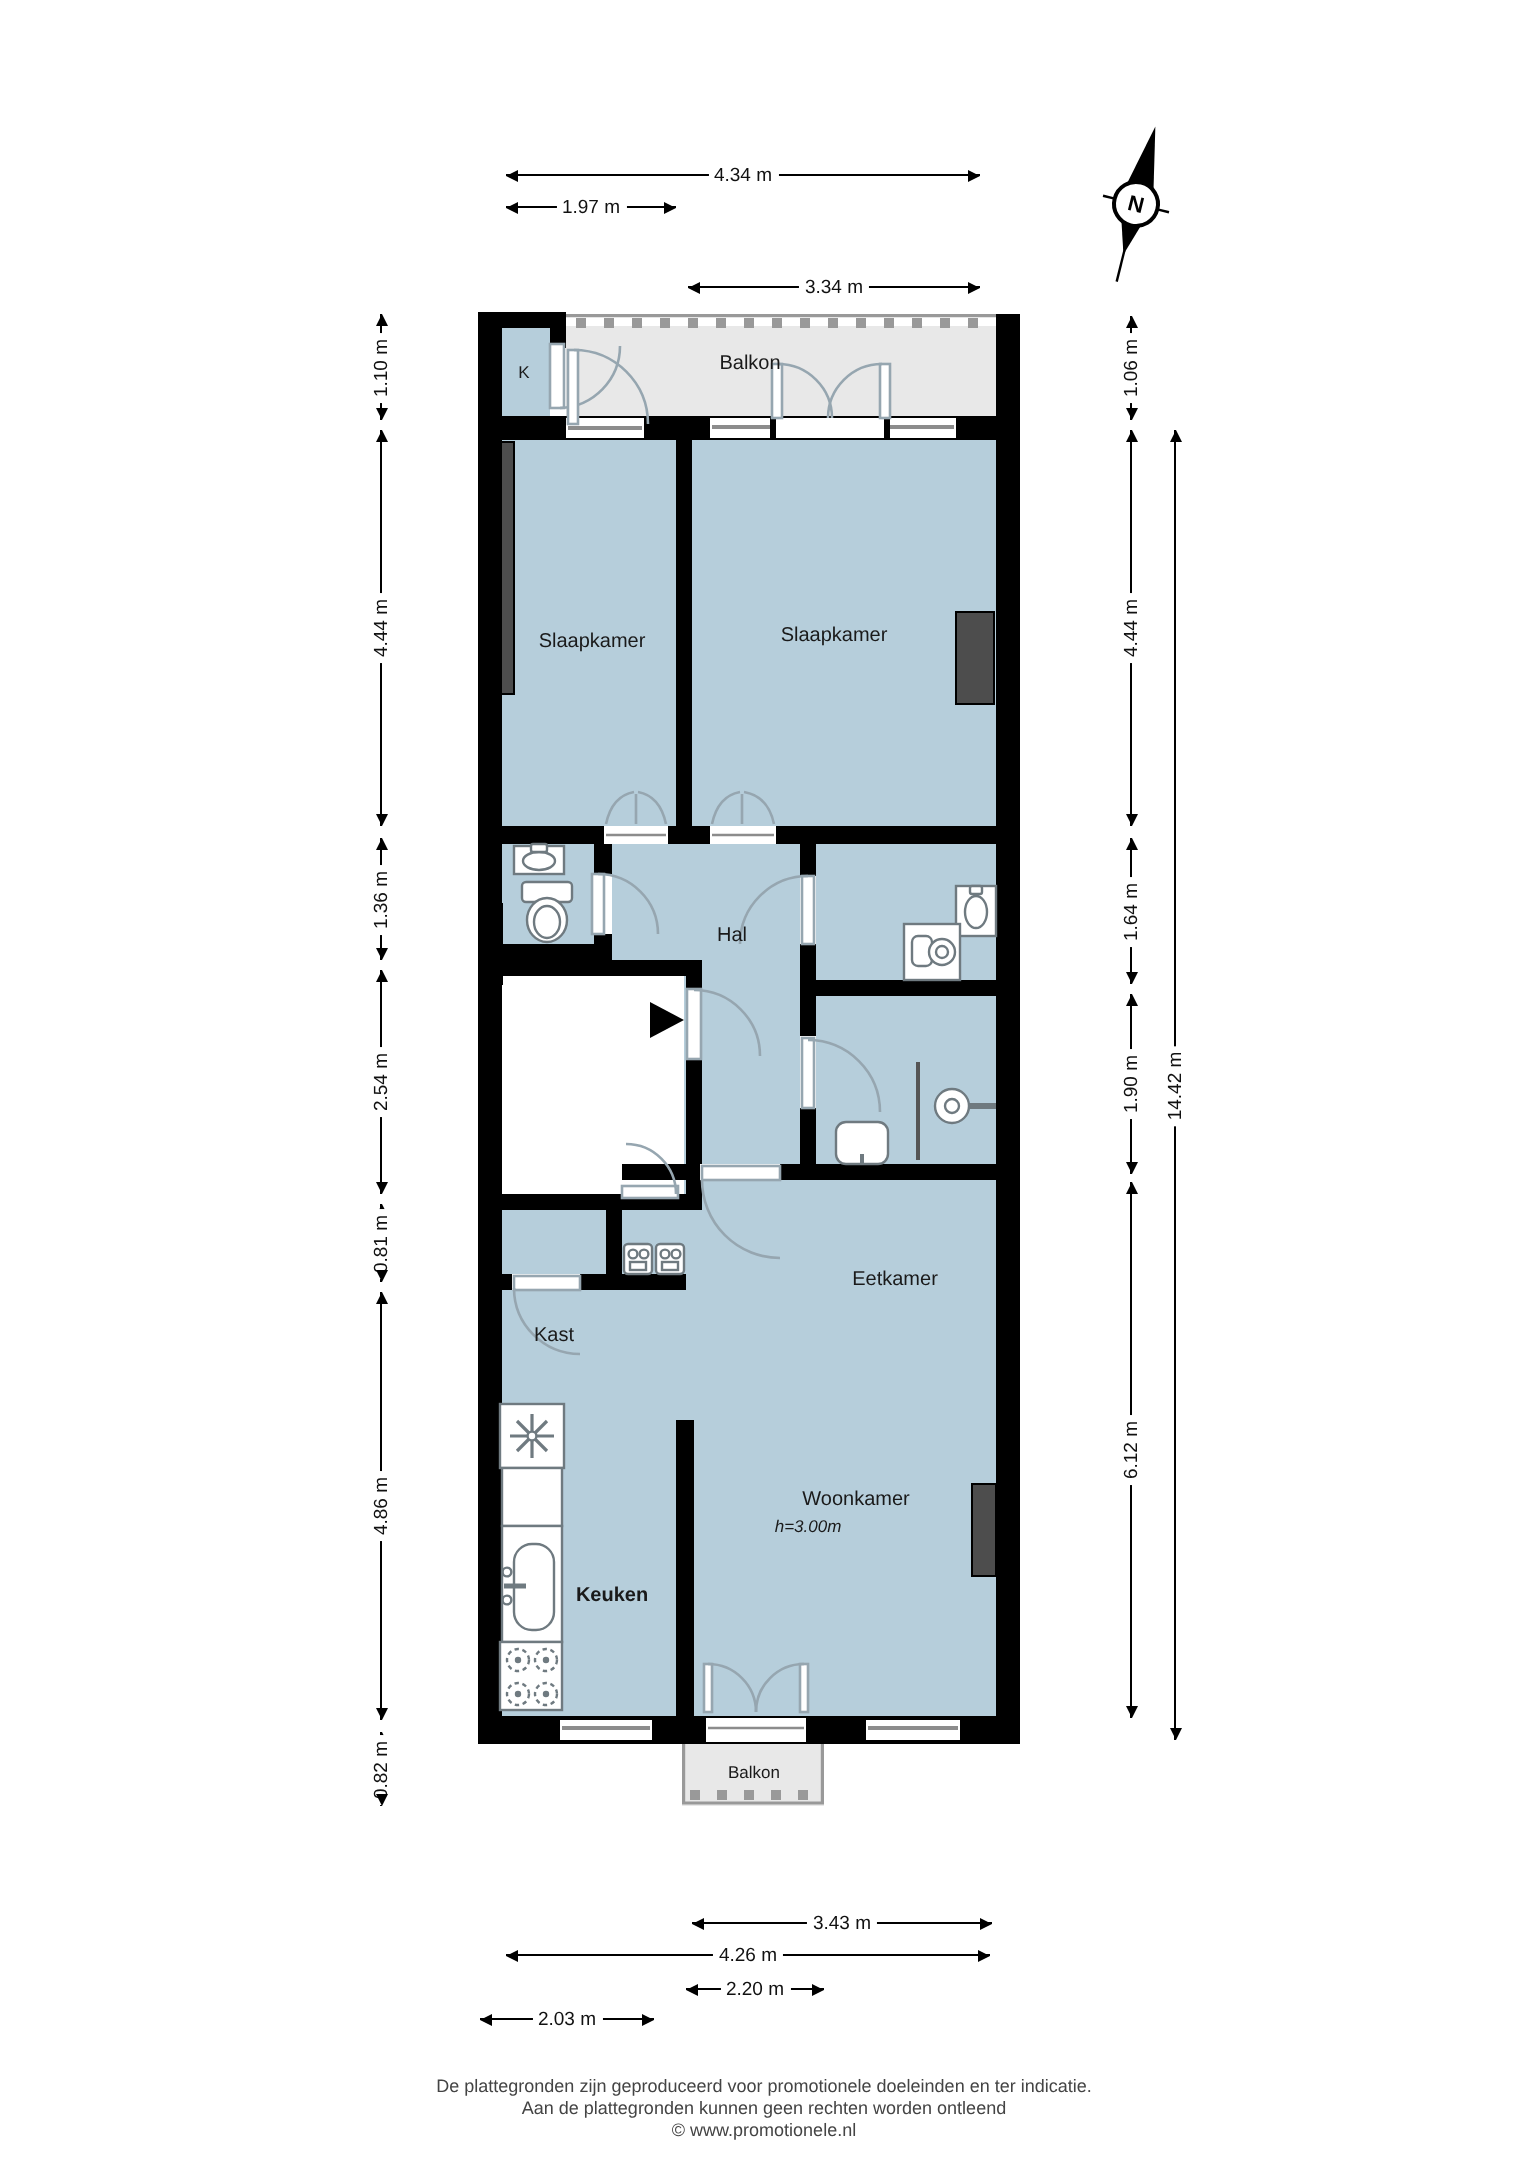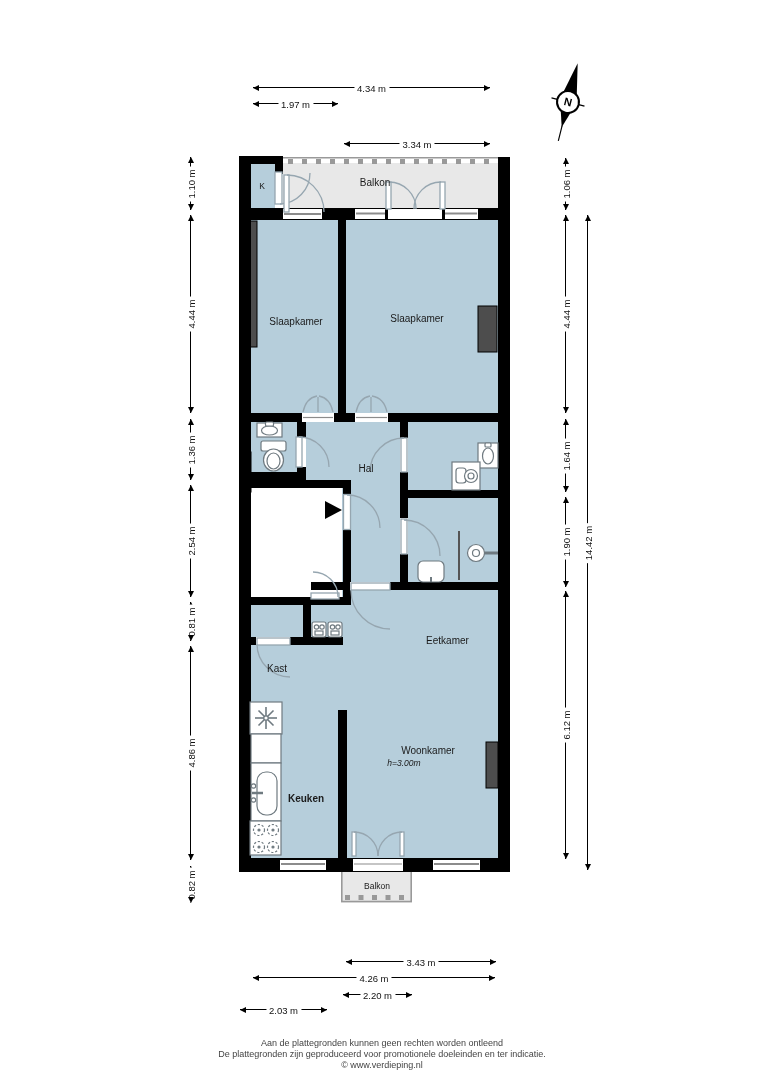--- a/index.html
+++ b/index.html
@@ -336,18 +336,18 @@
       <span class="dim-label">3.43 m</span>
     </div>
   <div class="dim h" style="left:253px;top:973px;width:242px;">
       <span class="dim-label">4.26 m</span>
     </div>
   <div class="dim h" style="left:343px;top:990px;width:69px;">
       <span class="dim-label">2.20 m</span>
     </div>
 
   <div class="footer">
+    <div>De plattegronden zijn geproduceerd voor promotionele doeleinden en ter indicatie.</div>
     <div>Aan de plattegronden kunnen geen rechten worden ontleend</div>
-    <div>De plattegronden zijn geproduceerd voor promotionele doeleinden en ter indicatie.</div>
-    <div>© www.verdieping.nl</div>
+    <div>© www.promotionele.nl</div>
   </div>
 
 </div>
 
 </body></html>

